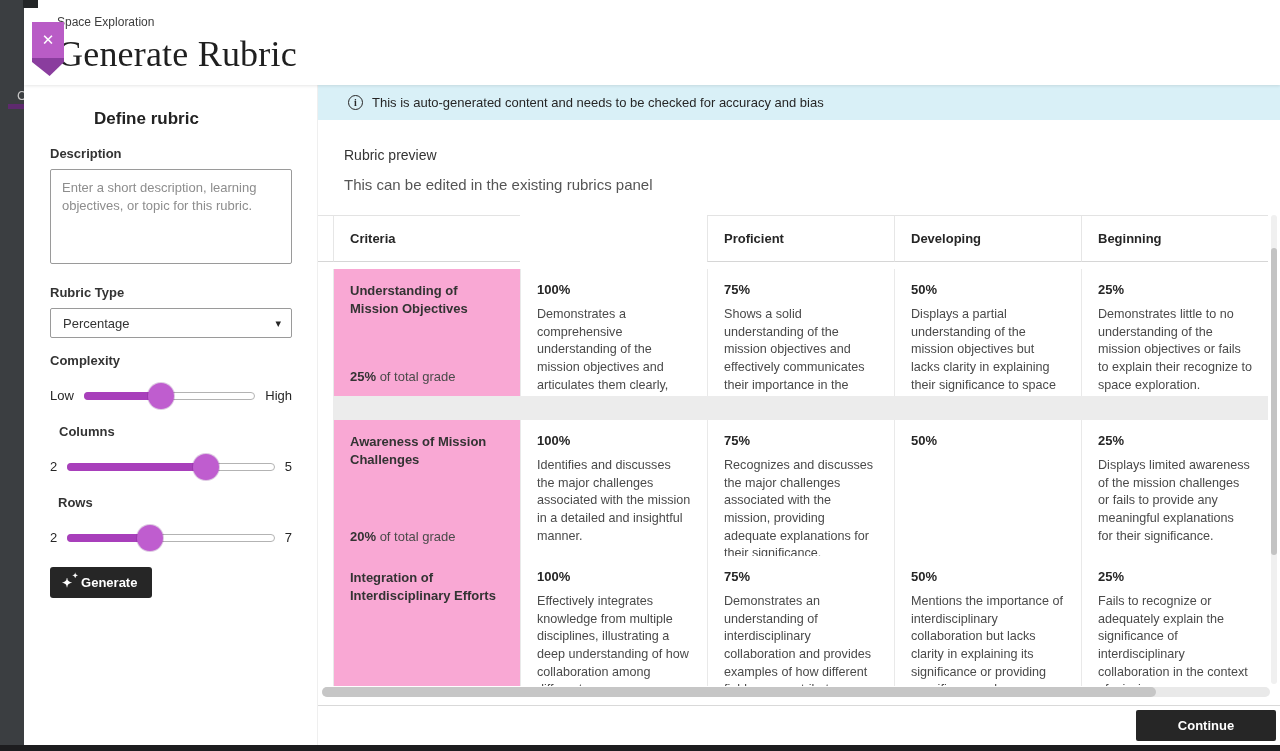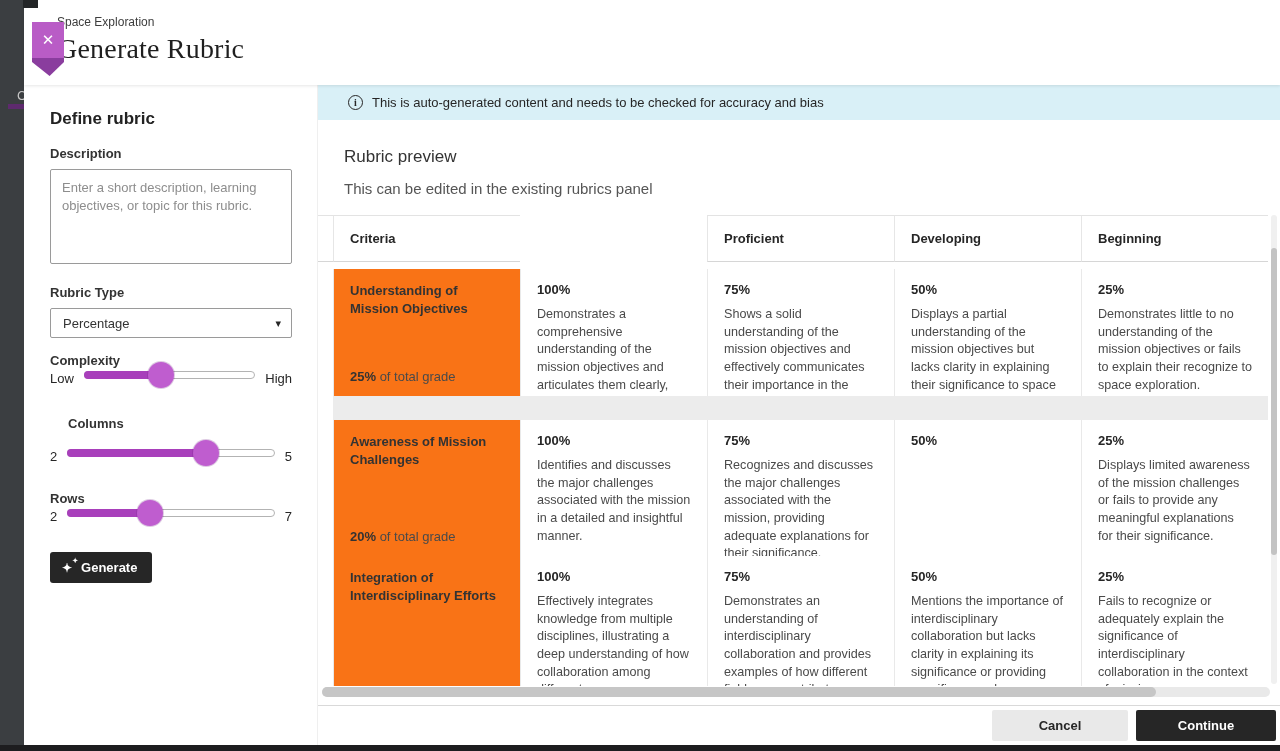--- a/index.html
+++ b/index.html
@@ -21,68 +21,68 @@
   
   .close-bookmark { position:absolute; left:8px; top:22px; z-index:6; cursor:pointer; }
   .close-square { width:32px; height:36px; background:#b95cc6; display:flex; align-items:center; justify-content:center;
                   color:#fff; font-size:15px; }
   .close-fold { width:32px; height:18px; background:#8a3d9e;
                 clip-path: polygon(0 0, 100% 0, 100% 22%, 55% 100%, 0 22%); }
   
   .hdr { position:absolute; left:0; right:0; top:0; height:85px; background:#fff; z-index:3;
          padding:15px 0 0 33px; box-shadow:0 1px 3px rgba(0,0,0,.10); }
   .hdr-breadcrumb { font-size:12px; color:#3d3d3d; }
-  .hdr-title { font-family:"Liberation Serif", serif; font-size:28px; font-weight:500; color:#1f1f1f; margin-top:4px; letter-spacing:.2px; }
+  .hdr-title { font-family:"Liberation Serif", serif; font-size:36px; font-weight:500; color:#1f1f1f; margin-top:4px; letter-spacing:.2px; }
   
   .bodywrap { position:absolute; top:85px; left:0; right:0; bottom:6px; display:flex; z-index:2; }
   .sidebar { width:294px; min-width:294px; background:#fff; border-right:1px solid #efefef; padding:24px 25px 0 26px; }
   .content { flex:1; display:flex; flex-direction:column; background:#fff; overflow:hidden; }
   
-  .sb-heading { font-size:17px; font-weight:700; color:#222; }
+  .sb-heading { font-size:17px; font-weight:700; color:#222;margin-left:44px; }
   .field-label { font-size:13px; font-weight:700; color:#333; margin:17px 0 8px; }
   .sb-textarea { width:100%; height:95px; border:1px solid #9a9a9a; border-radius:2px; resize:none;
                  font-family:"Liberation Sans",sans-serif; font-size:13px; color:#333; padding:9px 11px; line-height:1.35; }
   .sb-textarea::placeholder { color:#8d8d8d; }
   .sb-select { width:100%; height:30px; border:1px solid #9a9a9a; border-radius:2px; background:#fff;
                display:flex; align-items:center; justify-content:space-between; padding:0 10px 0 12px;
                font-size:13px; color:#333; cursor:pointer; }
   .sb-select .caret { font-size:11px; color:#262626; }
   .slider-group { margin-top:15px; }
-  .slider-row { display:flex; gap:10px; height:27px; margin-top:3px; }
+  .slider-row { display:flex; align-items:center; gap:10px; height:27px; margin-top:14px; }
   .slider-end-label { font-size:13px; color:#262626; }
   .slider-track { position:relative; flex:1; height:8px; background:#fff; border:1px solid #b3b3b3; border-radius:5px; cursor:pointer; }
   .slider-fill { position:absolute; left:-1px; top:-1px; height:8px; background:#a83fbb; border-radius:5px 0 0 5px; }
   .slider-handle { position:absolute; top:50%; width:26px; height:26px; margin:-13px 0 0 -13px;
                    background:#bf5dcf; border-radius:50%; box-shadow:0 0 0 1px rgba(120,40,140,.25); cursor:grab; }
   .generate-btn { margin-top:16px; display:inline-flex; align-items:center; gap:9px; background:#262626; color:#fff;
                   border:none; border-radius:3px; padding:8px 15px 8px 12px; font-size:13px; font-weight:700;
                   font-family:"Liberation Sans",sans-serif; cursor:pointer; }
   .sparkle { position:relative; font-size:12px; line-height:1; }
   .sparkle::after { content:"✦"; position:absolute; top:-5px; right:-6px; font-size:7px; }
   
   .banner { height:35px; min-height:35px; background:#d9f0f7; display:flex; align-items:center; gap:9px; padding-left:30px;
             font-size:13px; color:#262626; }
   .info-icon { width:15px; height:15px; min-width:15px; border:1.4px solid #262626; border-radius:50%;
                display:flex; align-items:center; justify-content:center; font-size:10px; font-weight:700;
                font-family:"Liberation Serif",serif; color:#262626; }
   
   .preview-block { height:95px; min-height:95px; padding:27px 0 0 26px; }
-  .preview-title { font-size:17px; color:#333; font-weight:400; }
+  .preview-title { font-size:14px; color:#333; font-weight:400; }
   .preview-sub { font-size:15px; color:#555; margin-top:13px; }
   
   .tablewrap { position:relative; height:471px; min-height:471px; overflow:hidden; background:#fff; }
   .rubric-grid { display:grid; grid-template-columns:15px repeat(5,187px); grid-template-rows:47px 7px 127px 24px 136px 1fr;
                  width:950px; height:471px; }
   .th { background:#fff; border-top:1px solid #e3e3e3; border-bottom:1px solid #d6d6d6;
         display:flex; align-items:center; padding-left:16px; font-size:13px; font-weight:700; color:#262626; }
   .th + .th { border-left:1px solid #e6e6e6;text-align:right; }
   .gap-strip { background:#ececec; grid-column:2 / -1; }
   .cell { background:#fff; border-left:1px solid #e9e9e9; padding:13px 16px 12px; overflow:hidden; }
   .cell-sliver { background:#fff; }
-  .cell.criteria { background:#f97316; display:flex; flex-direction:column; justify-content:space-between;gap:10px; }
+  .cell.criteria { background:#f9a8d4; display:flex; flex-direction:column; justify-content:space-between;gap:10px; }
   .crit-title { font-size:13px; font-weight:700; color:#333; line-height:1.35; }
   .crit-weight { font-size:13px; color:#4a4a4a; }
   .crit-weight b { color:#333; }
   .cell-pct { font-size:13px; font-weight:700; color:#262626; margin-bottom:9px; }
   .cell-desc { font-size:12.6px; color:#4a4a4a; line-height:1.4; }
   .v-scrollbar { position:absolute; right:3px; top:0; bottom:2px; width:6px; background:#f0f0f0; border-radius:3px; }
   .v-thumb { position:absolute; top:33px; right:0; width:6px; height:307px; background:#c3c3c3; border-radius:3px; cursor:pointer; }
   
   .h-scroll-row { height:12px; min-height:12px; position:relative; }
   .h-track { position:absolute; left:4px; right:10px; top:1px; height:10px; background:#e9e9e9; border-radius:5px; }
@@ -134,33 +134,33 @@
       <span class="slider-end-label">Low</span>
       <div class="slider-track">
         <div class="slider-fill" style="width: calc(45% + 1px);"></div>
         <div class="slider-handle" style="left: 45%;"></div>
       </div>
       <span class="slider-end-label">High</span>
     </div>
   </div>
 
   <div class="slider-group">
-    <div class="field-label" style="margin:18px">Columns</div>
+    <div class="field-label" style="margin:9px">Columns</div>
     <div class="slider-row">
       <span class="slider-end-label">2</span>
       <div class="slider-track">
         <div class="slider-fill" style="width: calc(67% + 1px);"></div>
         <div class="slider-handle" style="left: 67%;"></div>
       </div>
       <span class="slider-end-label">5</span>
     </div>
   </div>
 
   <div class="slider-group">
-    <div class="field-label" style="margin:0">Rows</div>
+    <div class="field-label" style="margin:8px">Rows</div>
     <div class="slider-row">
       <span class="slider-end-label">2</span>
       <div class="slider-track">
         <div class="slider-fill" style="width: calc(40% + 1px);"></div>
         <div class="slider-handle" style="left: 40%;"></div>
       </div>
       <span class="slider-end-label">7</span>
     </div>
   </div>
 </div>
@@ -259,21 +259,20 @@
       </div>
 
       <div class="h-scroll-row">
         <div class="h-track">
           <div class="h-thumb"></div>
         </div>
       </div>
 
       <div class="footer-spacer"></div>
       <div class="footer">
-        <button class="btn btn-cancel">Cancel</button>
         <button class="btn btn-continue">Continue</button>
       </div>
     </div>
   </div>
 
   <div class="close-bookmark">
     <div class="close-square">
       <span>✕</span>
     </div>
     <div class="close-fold"></div>

